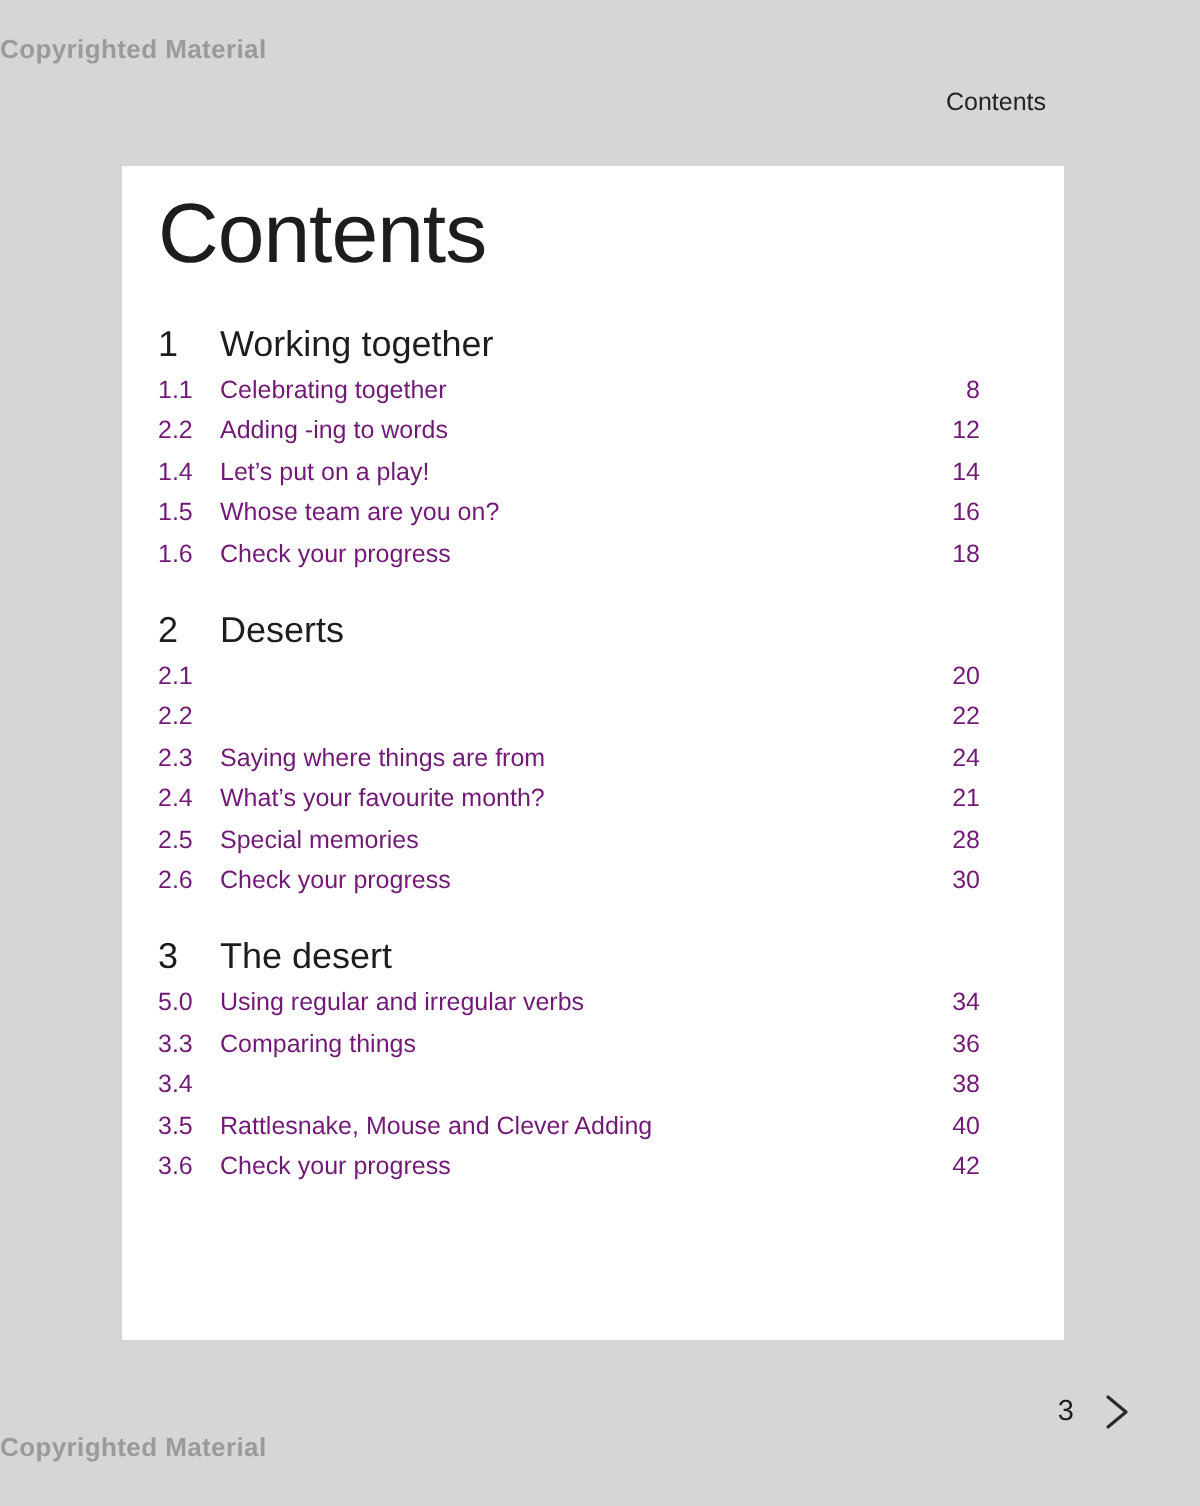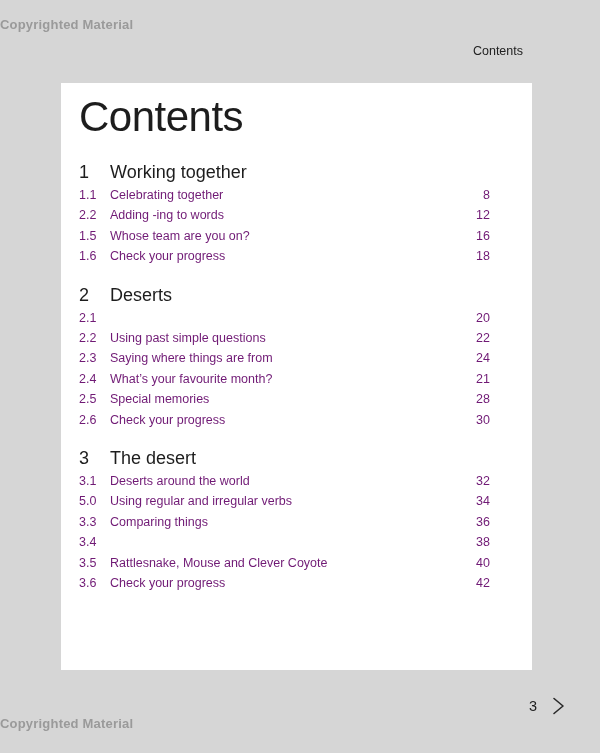--- a/index.html
+++ b/index.html
@@ -104,20 +104,25 @@
           <span class="num">1.1</span>
           <span class="i-title"><span>Celebrating together</span></span>
           <span class="pg">8</span>
         </div>
         <div class="item-row">
           <span class="num">2.2</span>
           <span class="i-title"><span>Adding </span><span class="it">-ing</span><span> to words</span></span>
           <span class="pg">12</span>
         </div>
         <div class="item-row">
+          <span class="num">1.4</span>
+          <span class="i-title"><span>Let’s put on a play!</span></span>
+          <span class="pg">14</span>
+        </div>
+        <div class="item-row">
           <span class="num">1.5</span>
           <span class="i-title"><span>Whose team are you on?</span></span>
           <span class="pg">16</span>
         </div>
         <div class="item-row">
           <span class="num">1.6</span>
           <span class="i-title"><span>Check your progress</span></span>
           <span class="pg">18</span>
         </div>
       </div>
@@ -125,21 +130,20 @@
         <div class="h-row">
           <span class="num">2</span>
           <span class="h-title">Deserts</span>
         </div>
         <div class="item-row">
           <span class="num">2.1</span>
           <span class="pg">20</span>
         </div>
         <div class="item-row">
           <span class="num">2.2</span>
-          <span class="i-title"><span>Using past simple questions</span></span>
           <span class="pg">22</span>
         </div>
         <div class="item-row">
           <span class="num">2.3</span>
           <span class="i-title"><span>Saying where things are from</span></span>
           <span class="pg">24</span>
         </div>
         <div class="item-row">
           <span class="num">2.4</span>
           <span class="i-title"><span>What’s your favourite month?</span></span>
@@ -155,41 +159,36 @@
           <span class="i-title"><span>Check your progress</span></span>
           <span class="pg">30</span>
         </div>
       </div>
       <div class="section">
         <div class="h-row">
           <span class="num">3</span>
           <span class="h-title">The desert</span>
         </div>
         <div class="item-row">
-          <span class="num">3.1</span>
-          <span class="i-title"><span>Deserts around the world</span></span>
-          <span class="pg">32</span>
-        </div>
-        <div class="item-row">
           <span class="num">5.0</span>
           <span class="i-title"><span>Using regular and irregular verbs</span></span>
           <span class="pg">34</span>
         </div>
         <div class="item-row">
           <span class="num">3.3</span>
           <span class="i-title"><span>Comparing things</span></span>
           <span class="pg">36</span>
         </div>
         <div class="item-row">
           <span class="num">3.4</span>
           <span class="pg">38</span>
         </div>
         <div class="item-row">
           <span class="num">3.5</span>
-          <span class="i-title"><span class="it">Rattlesnake, Mouse and Clever Coyote</span></span>
+          <span class="i-title"><span class="it">Rattlesnake, Mouse and Clever Adding</span></span>
           <span class="pg">40</span>
         </div>
         <div class="item-row">
           <span class="num">3.6</span>
           <span class="i-title"><span>Check your progress</span></span>
           <span class="pg">42</span>
         </div>
       </div>
     </div>
 </div>

